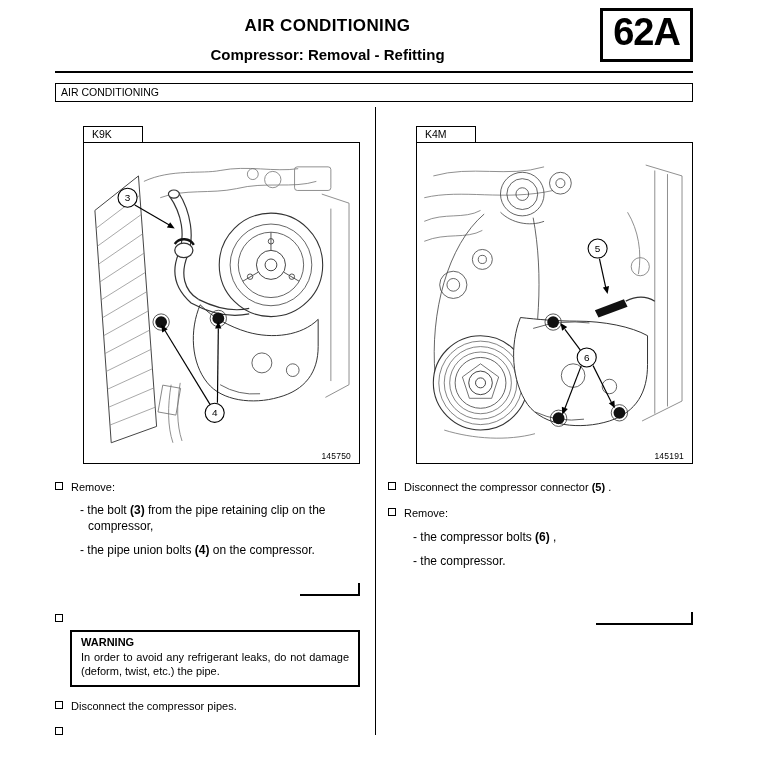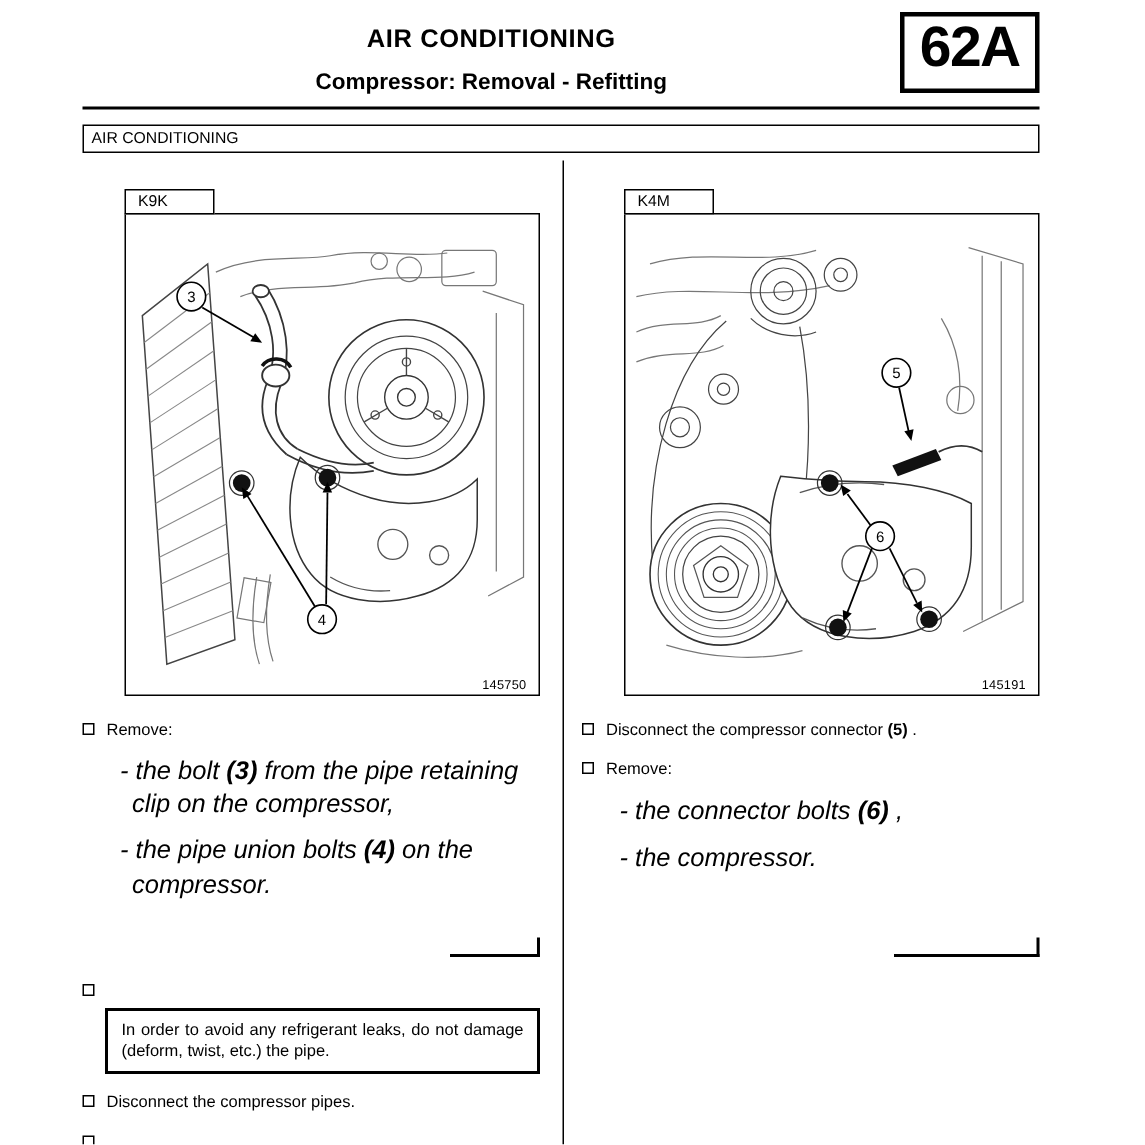--- a/index.html
+++ b/index.html
@@ -33,21 +33,21 @@
   .fig-tab { display:inline-block; min-width:60px; border:1px solid #000; background:#fff; padding:1px 8px 2px; font-size:10.5px; position:relative; z-index:1; margin-bottom:-1px; }
   .fig-frame { border:1px solid #000; height:322px; position:relative; background:#fff; }
   .fig-frame svg { display:block; width:100%; height:100%; }
   .fig-num { position:absolute; right:8px; bottom:2px; font-size:8.5px; letter-spacing:.2px; }
   svg text { font-family:"Liberation Sans", sans-serif; }
 
   
   .step { display:flex; gap:8px; align-items:flex-start; font-size:11px; line-height:1.3; margin-top:12px; }
   .sq { flex:0 0 auto; width:8px; height:8px; border:1px solid #000; margin-top:2px; background:#fff; }
   .step-text { display:inline; }
-  .substep { font-size:17px; line-height:1.3; margin:9px 0 0 25px; padding-left:8px; text-indent:-8px;font-style:italic; }
+  .substep { font-size:12px; line-height:1.3; margin:9px 0 0 25px; padding-left:8px; text-indent:-8px; }
 
   .end-mark { width:60px; height:13px; border-bottom:2px solid #000; border-right:2px solid #000; margin:24px 0 0 auto; }
   .end-mark.wide { width:97px; margin-top:42px; }
 
   .lone { margin-top:16px; }
 
   .warning-box { width:290px; border:2px solid #000; margin:8px 0 0 15px; padding:4px 9px 6px; }
   .warning-title { font-size:11px; font-weight:bold; }
   .warning-text { font-size:11px; line-height:1.3; text-align:justify; margin-top:2px; }
 
@@ -174,20 +174,21 @@
 
       <div class="substep"><span>- the pipe union bolts </span><b>(4)</b><span> on the compressor.</span></div>
 
       <div class="end-mark"></div>
 
       <div class="step lone">
         <span class="sq"></span>
       </div>
 
       <div class="warning-box">
+        <div class="warning-title">WARNING</div>
         <div class="warning-text">In order to avoid any refrigerant leaks, do not damage (deform, twist, etc.) the pipe.</div>
       </div>
 
       <div class="step">
         <span class="sq"></span>
         <span class="step-text">Disconnect the compressor pipes.</span>
       </div>
 
       <div class="step">
         <span class="sq"></span>
@@ -284,21 +285,21 @@
       <div class="step">
         <span class="sq"></span>
         <span class="step-text"><span>Disconnect the compressor connector </span><b>(5)</b><span> .</span></span>
       </div>
 
       <div class="step">
         <span class="sq"></span>
         <span class="step-text">Remove:</span>
       </div>
 
-      <div class="substep"><span>- the connector bolts </span><b>(6)</b><span> ,</span></div>
+      <div class="substep"><span>- the compressor bolts </span><b>(6)</b><span> ,</span></div>
 
       <div class="substep"><span>- the compressor.</span><b></b><span></span></div>
 
       <div class="end-mark wide"></div>
 
     </div>
   </div>
 </div>
 
 </body></html>

